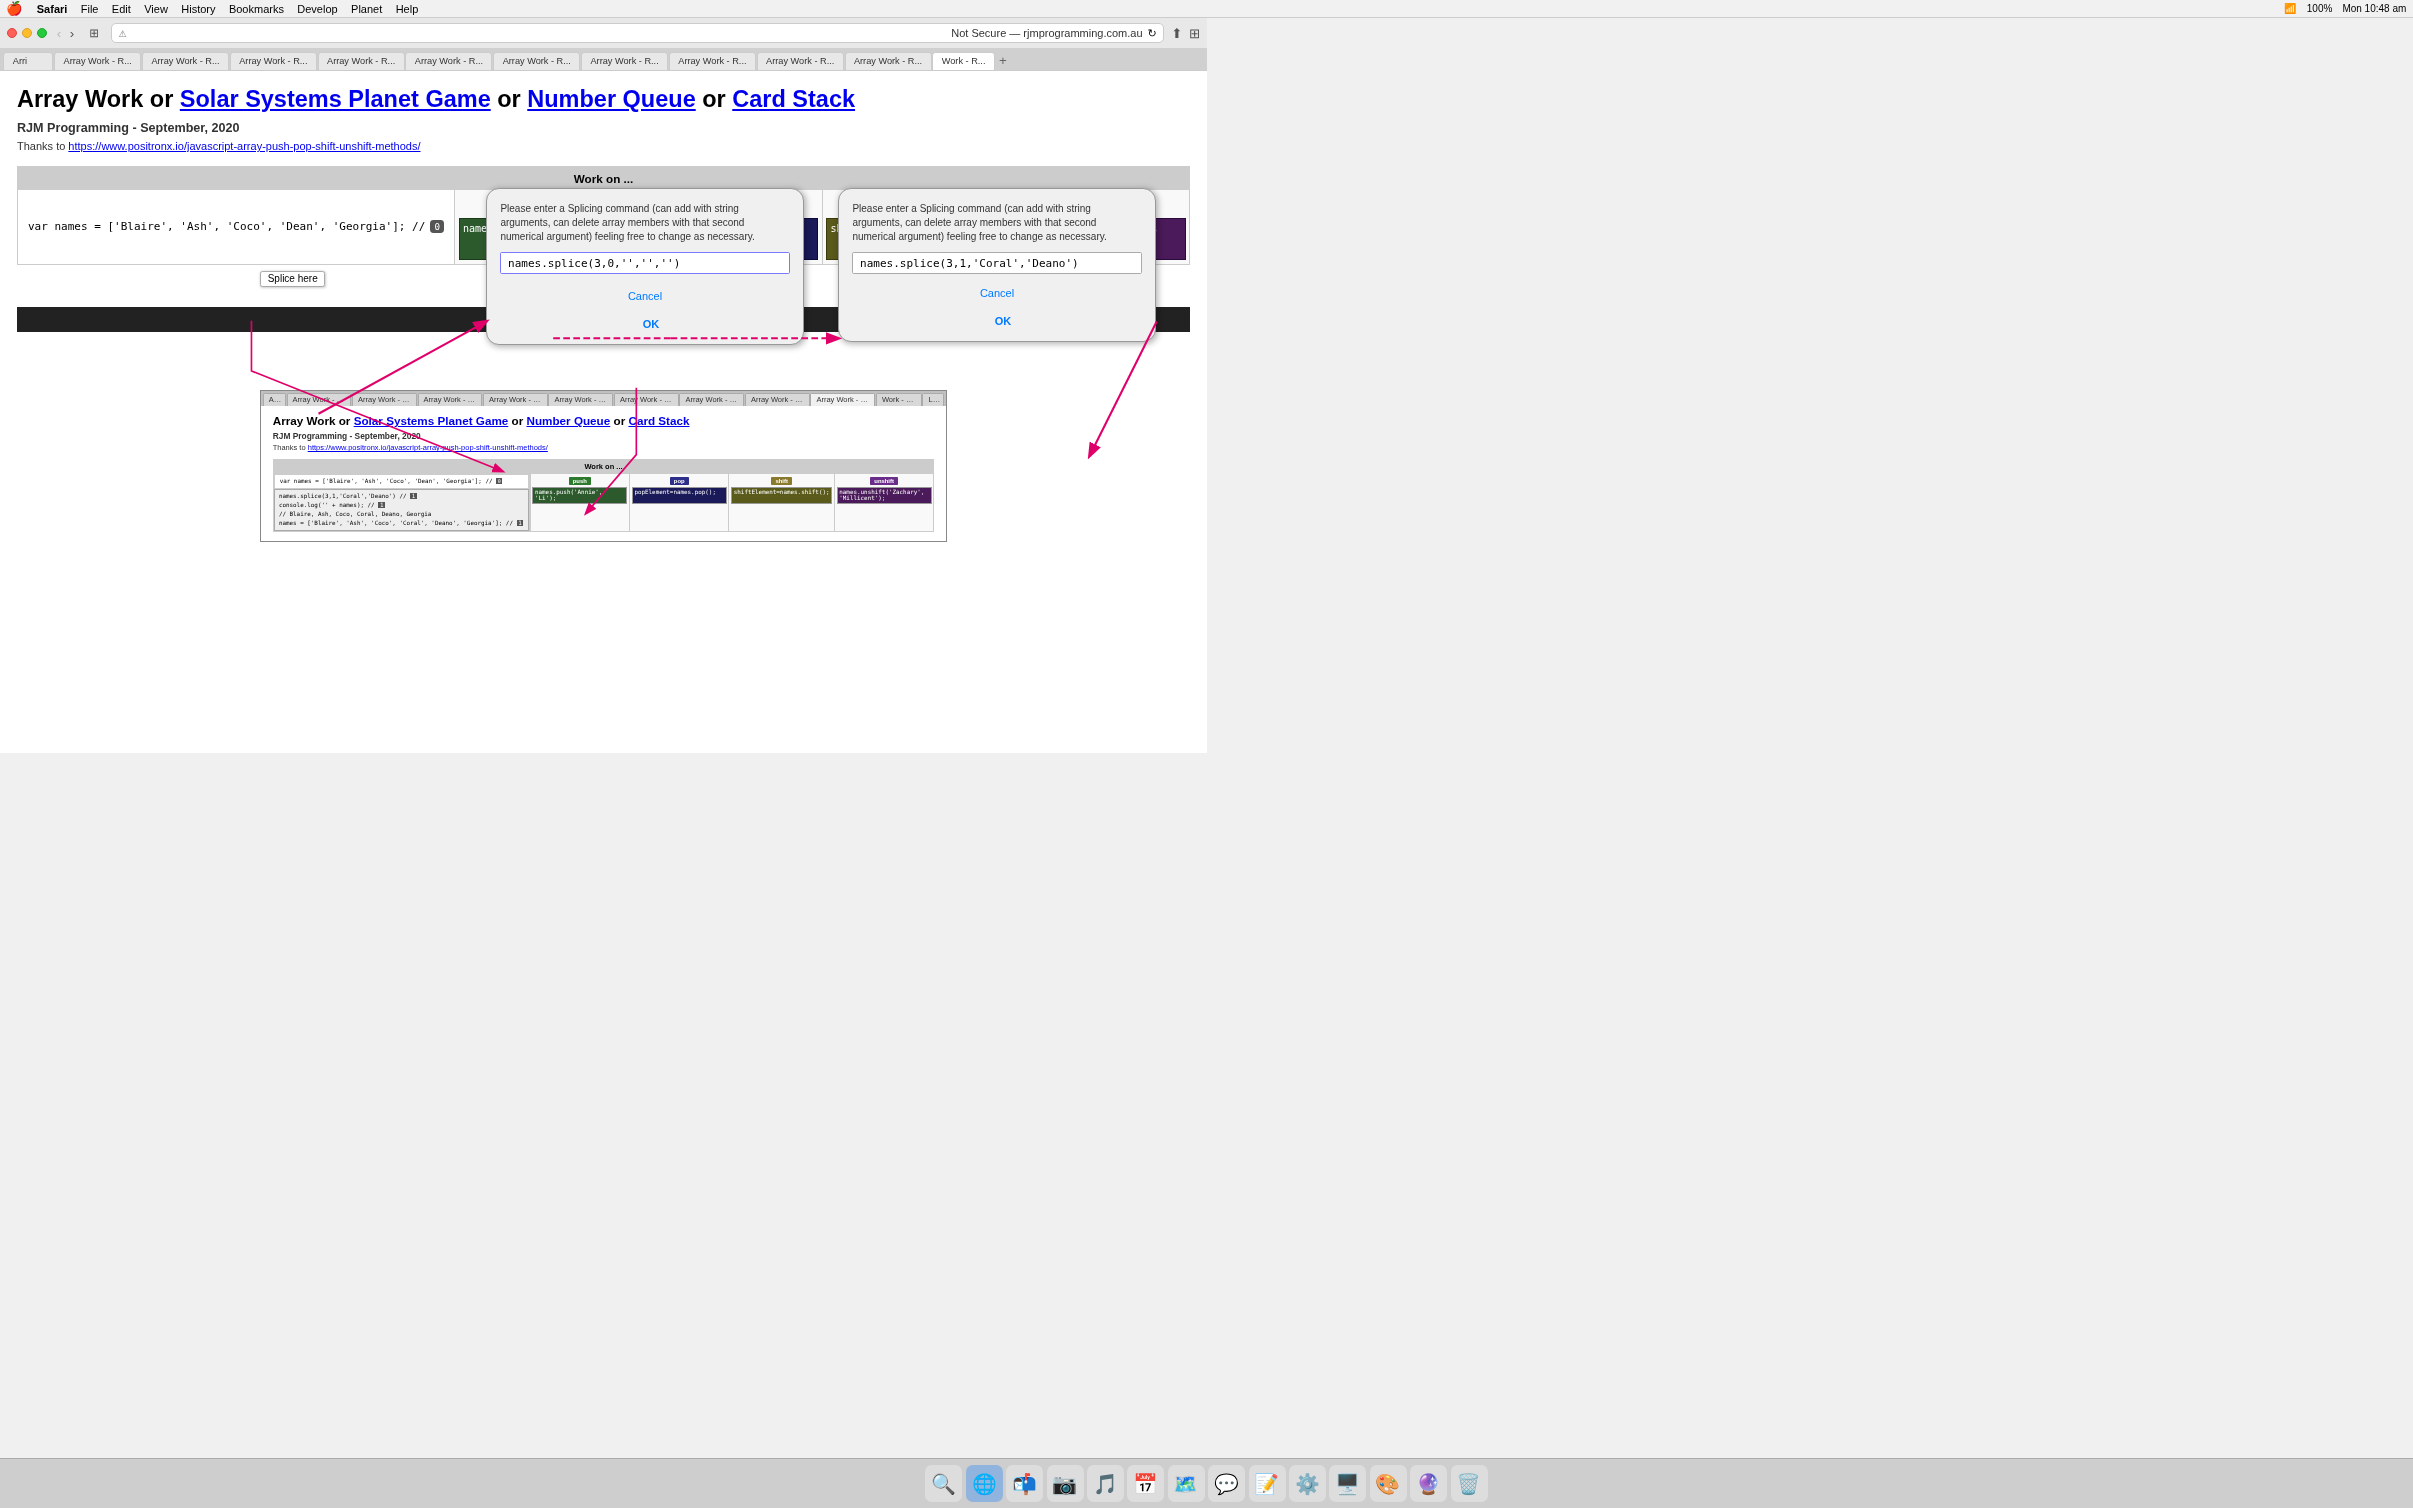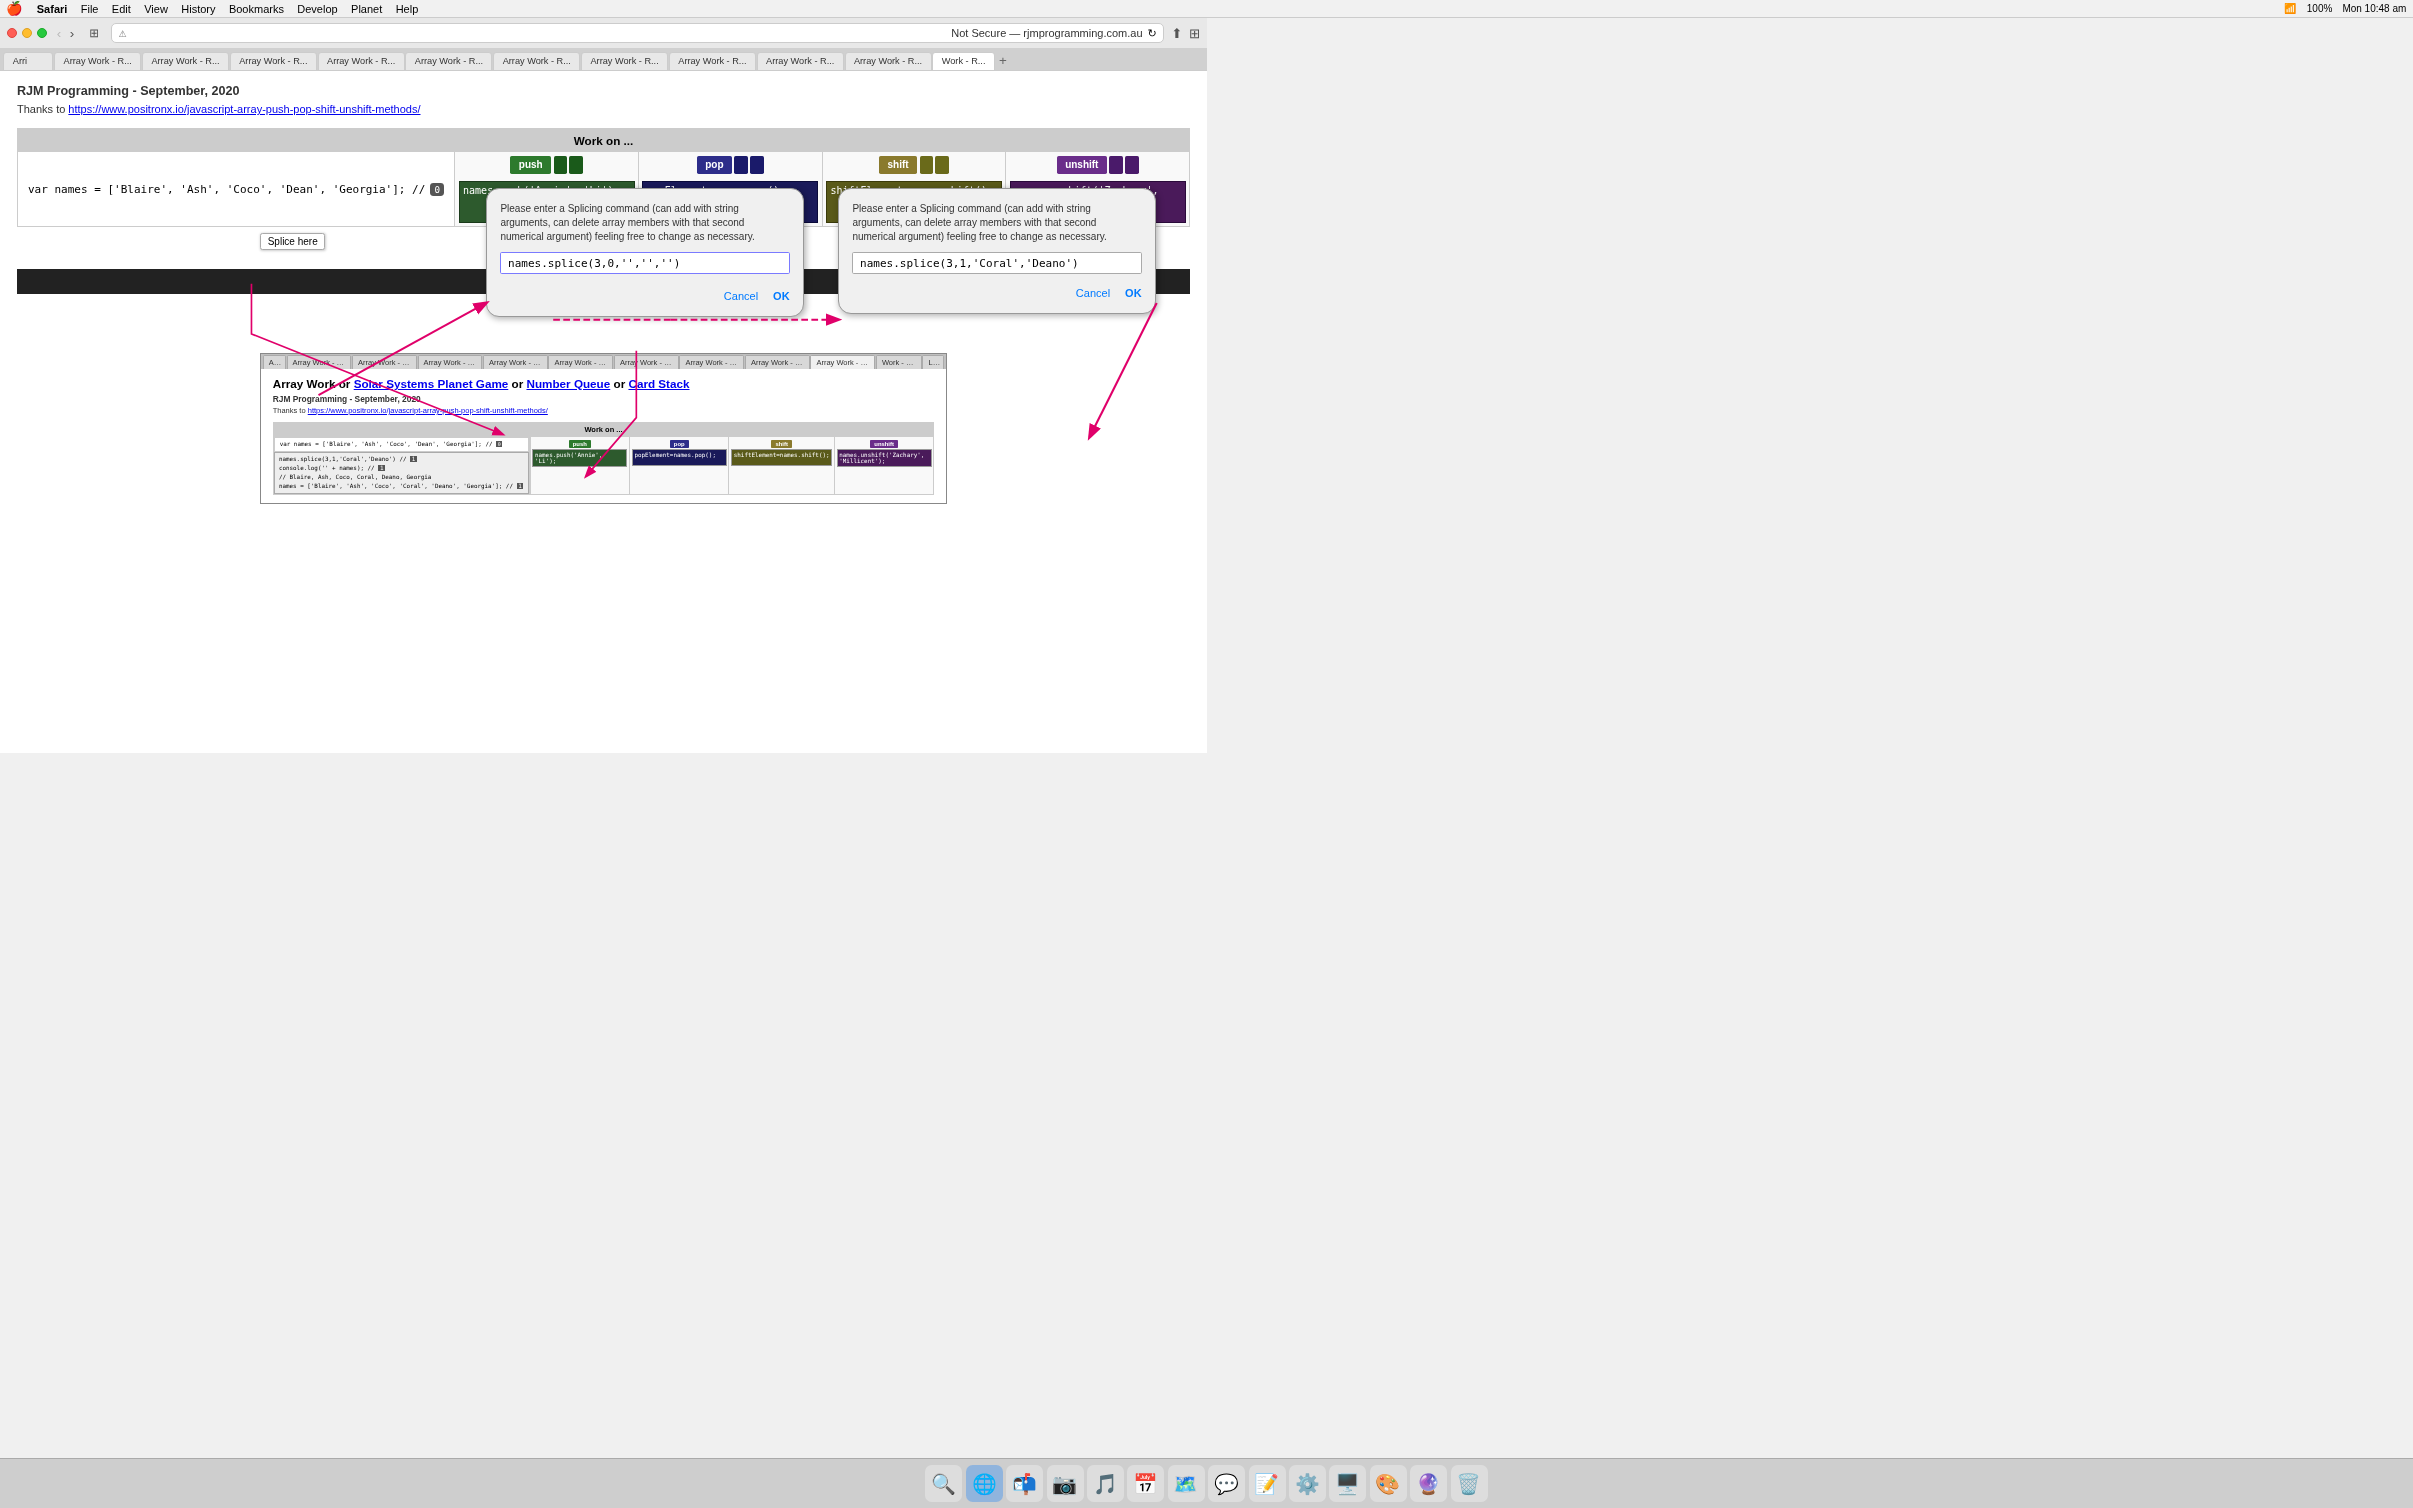--- a/index.html
+++ b/index.html
@@ -344,21 +344,22 @@
       border-radius: 1.7px;
       font-size: 11px;
       font-family: monospace;
       background: white;
       margin-bottom: 13px;
     }
 
     .dialog-buttons {
       display: flex;
       justify-content: flex-end;
-      gap: 3px;
+      gap: 16px;
+      flex-direction: column;
     }
 
     .dialog-cancel {
       background: none;
       border: none;
       color: #007AFF;
       cursor: pointer;
       font-size: 11px;
     }
 
@@ -606,20 +607,29 @@
     <div class="tab">Array Work - R...</div>
     <div class="tab">Array Work - R...</div>
     <div class="tab active">Work - R...</div>
     <button class="tab-add">+</button>
   </div>
 </div>
 
 <div class="browser-content">
   <div class="page-content" style="position: relative;">
 
+    <div class="page-title">
+      <span class="page-title-plain">Array Work</span>
+      <span> or </span>
+      <a href="#">Solar Systems Planet Game</a>
+      <span> or </span>
+      <a href="#">Number Queue</a>
+      <span> or </span>
+      <a href="#">Card Stack</a>
+    </div>
 
     <div class="page-subtitle">RJM Programming - September, 2020</div>
 
     <div class="thanks-line">
       <span>Thanks to </span>
       <a href="#">https://www.positronx.io/javascript-array-push-pop-shift-unshift-methods/</a>
     </div>
 
     <div class="work-area">
       <div class="work-header">Work on ...</div>

